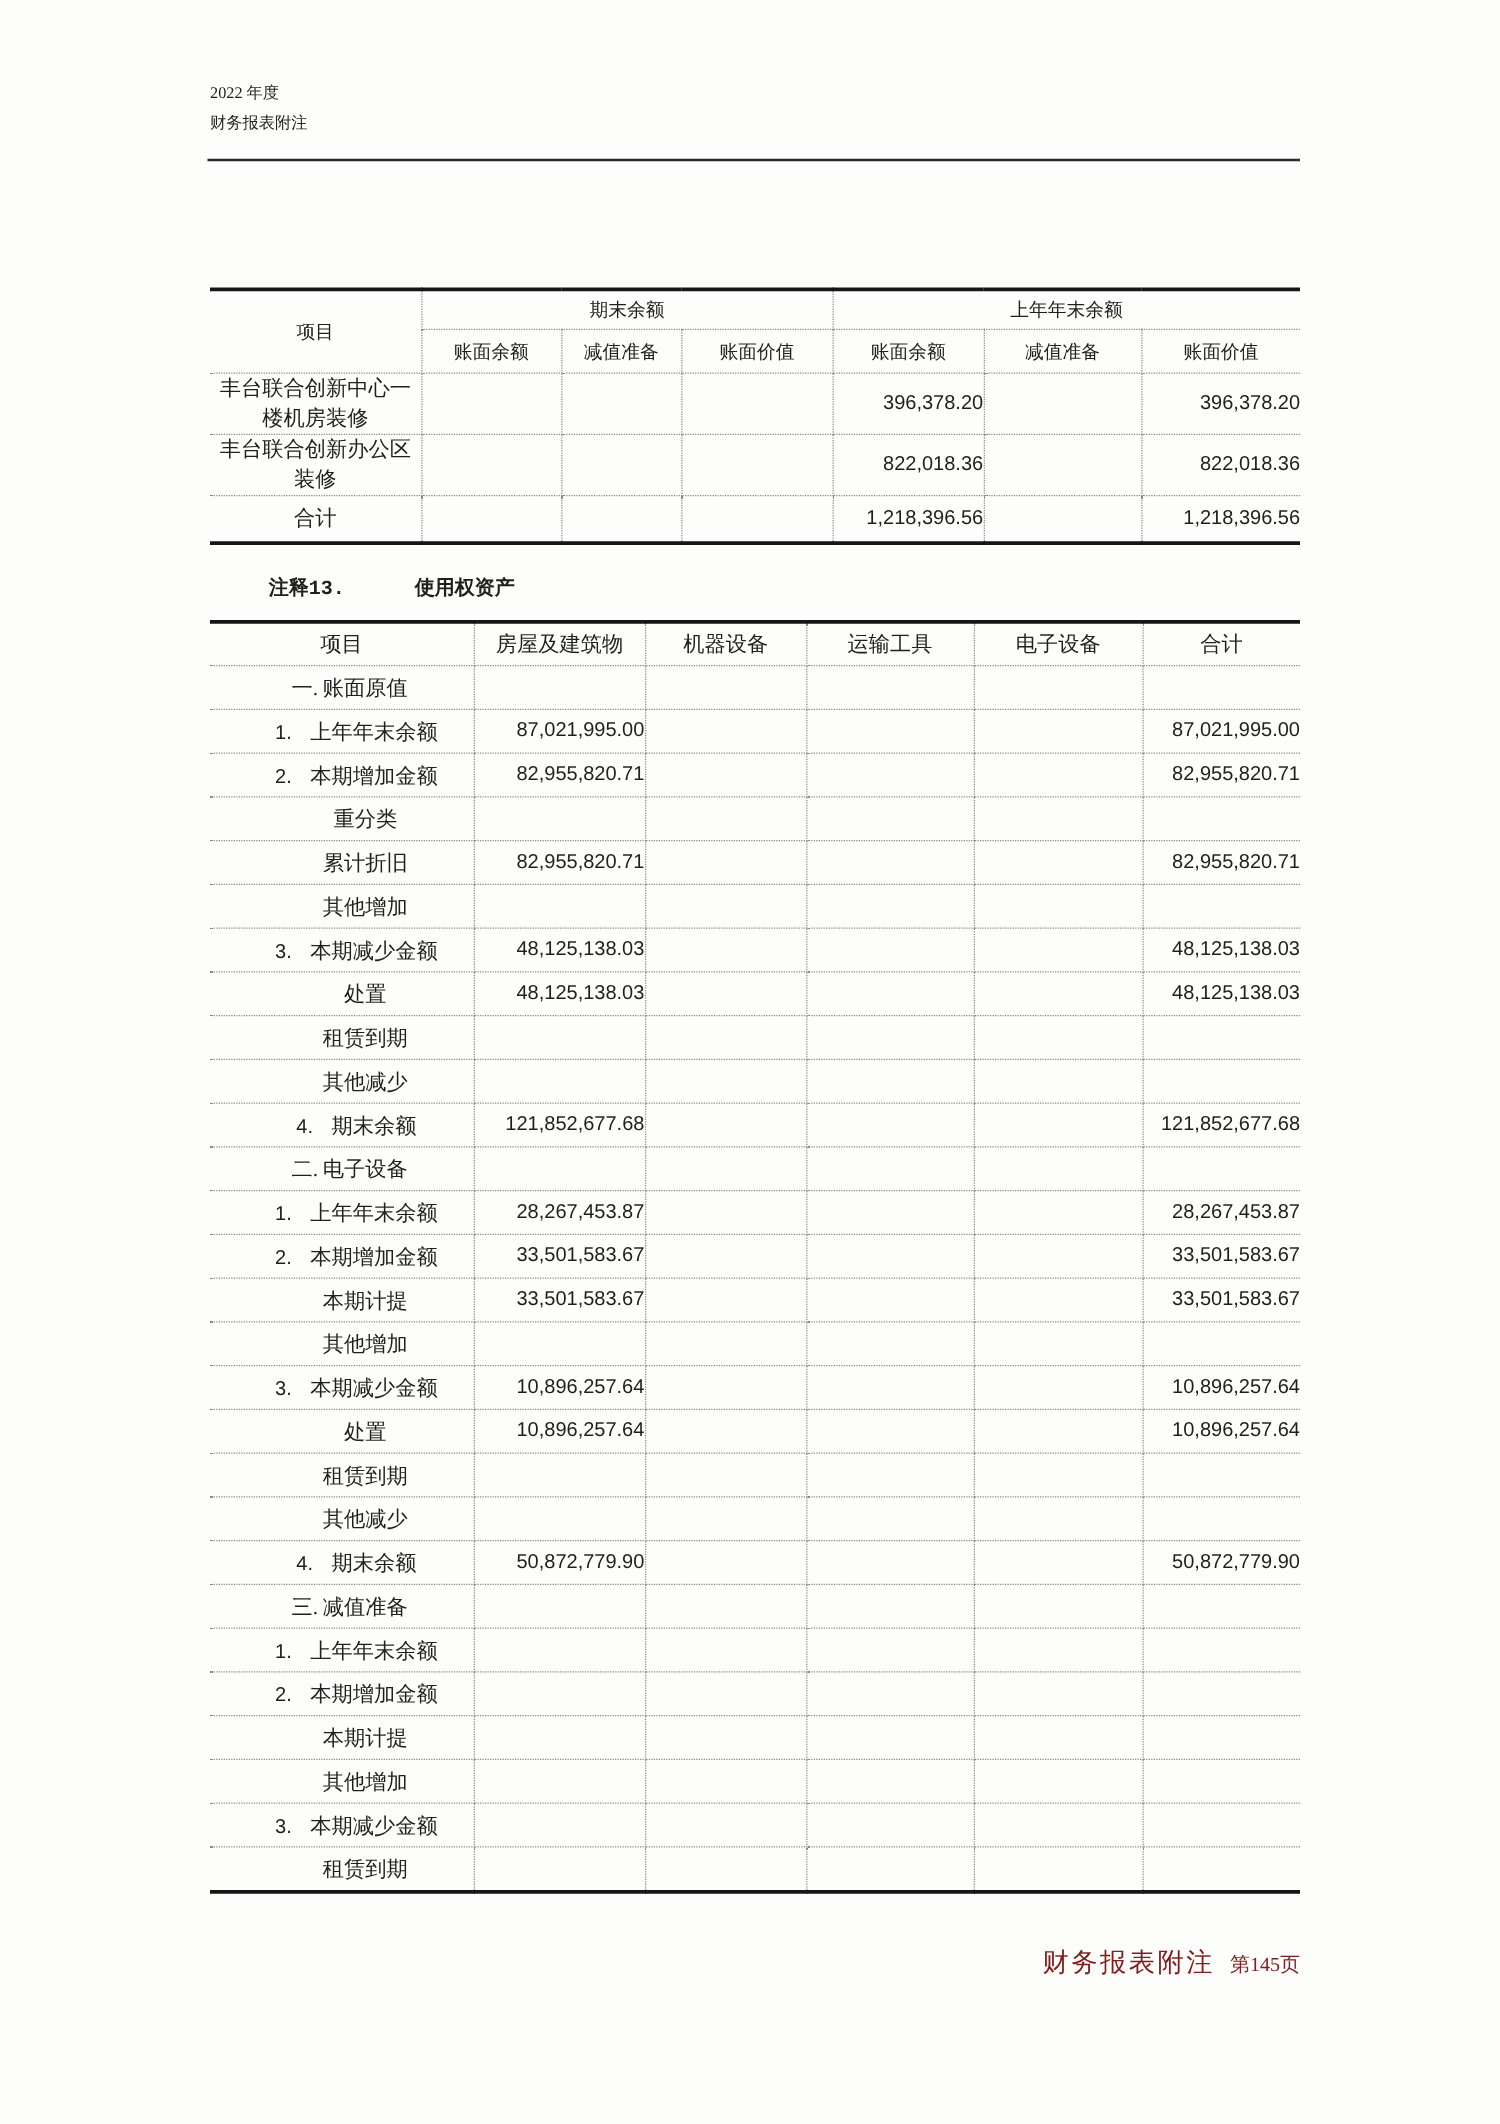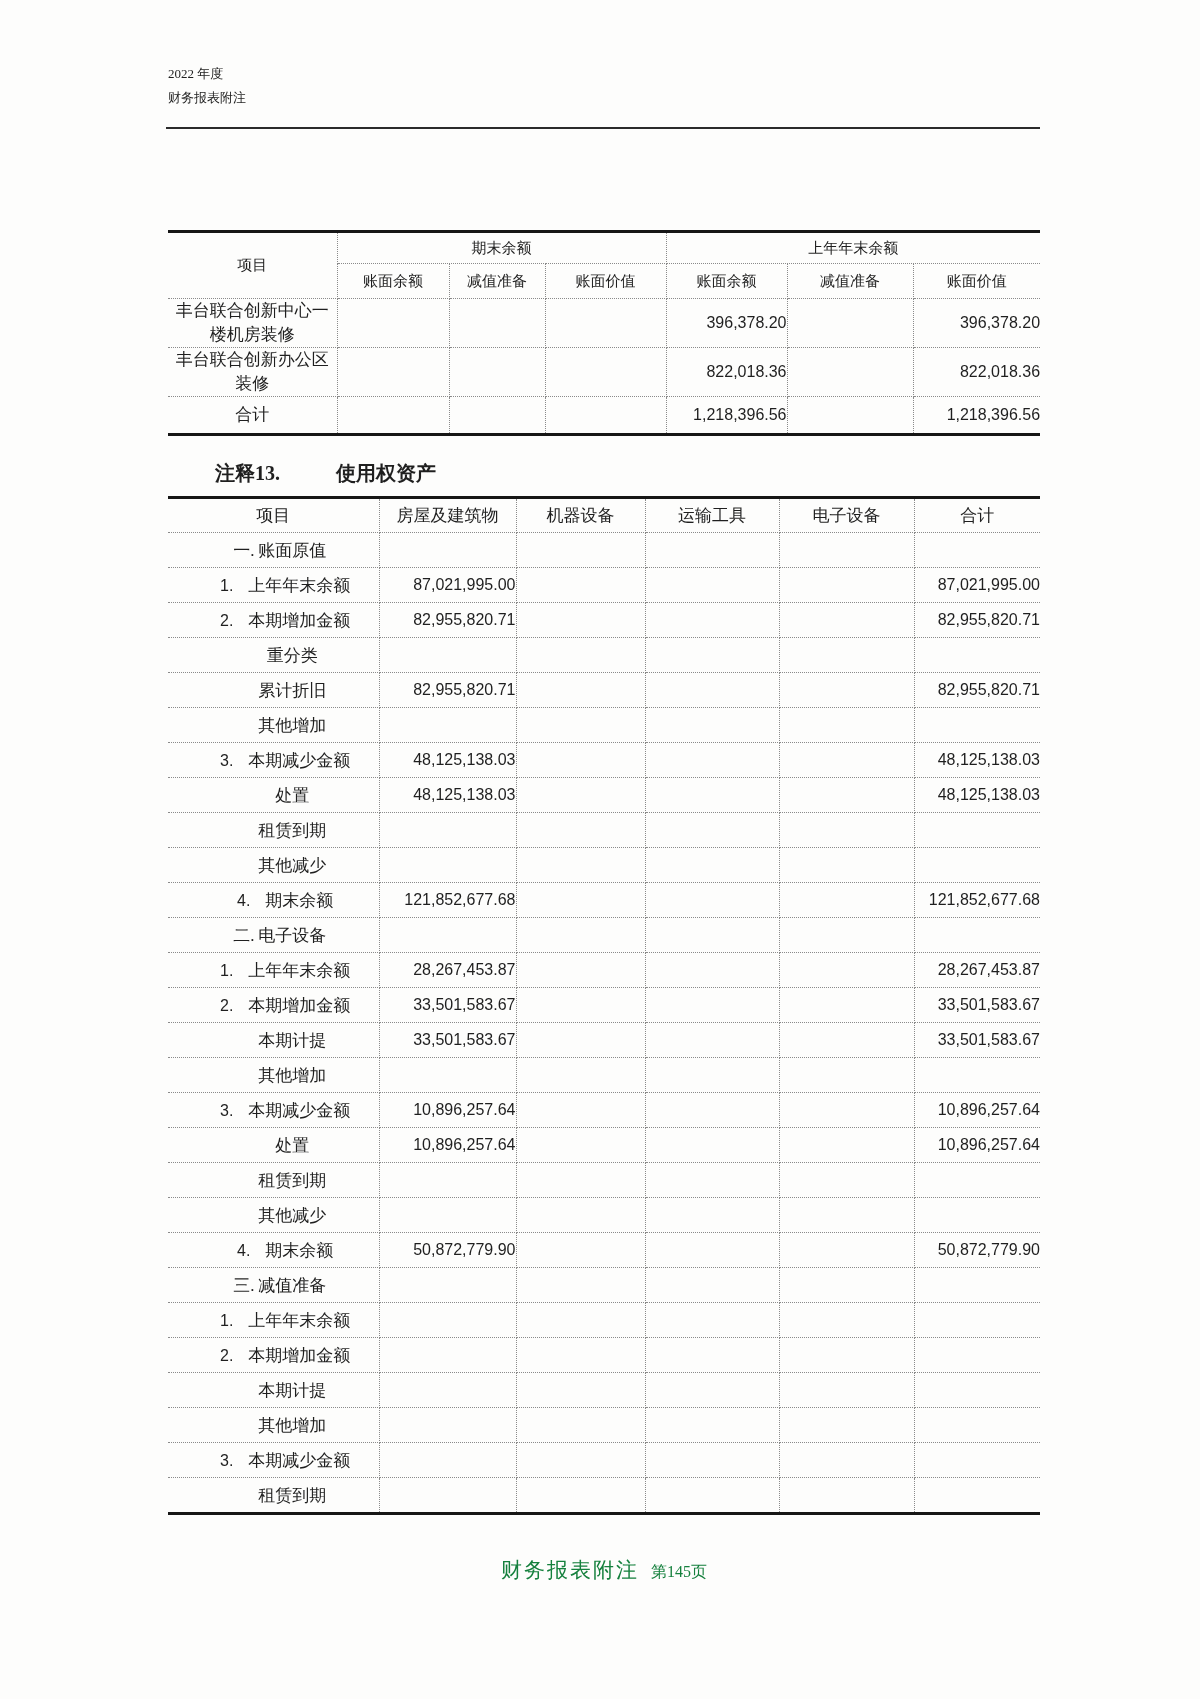--- a/index.html
+++ b/index.html
@@ -34,36 +34,36 @@
   .table1 { top:230px; }
   .table1 th { font-size:15px; text-align:center; }
   .table1 .group-header th { height:30px; }
   .table1 .sub-header th   { height:34px; }
   .table1 td { height:48px; }
   .t1-label { font-size:17px; text-align:center; padding:3px 8px 3px 12px; line-height:24px; }
   .table1 .total-row td { height:36px; }
   .table1 .total-row .t1-label { text-align:center; padding:0; }
 
   
-  .note-heading { position:absolute; left:215px; top:460px; font-size:20px; font-weight:bold; }
+  .note-heading { position:absolute; left:215px; top:460px; font-size:16px; font-weight:bold;font-family:Liberation Mono, monospace; }
   .note-heading .note-title { margin-left:56px; }
 
   
   .table2 { top:496px; }
   .table2 th { height:33px; font-size:17px; text-align:center; }
   .table2 td { height:34px; }
   .t2-label { font-size:17px; text-align:center; white-space:nowrap; }
   .row-no {
     display:inline-block; box-sizing:border-box; width:52px; padding-left:9px;
     font-family:"Liberation Sans","DejaVu Sans",sans-serif; font-size:16px;
   }
   .level-section .row-no, .level-sub .row-no { width:38px; font-family:inherit; font-size:17px; }
 
   
-  .page-footer { position:absolute; top:1556px; left:168px; width:872px; text-align:center; color:#15803d; }
+  .page-footer { position:absolute; top:1556px; left:168px; width:872px; text-align:right; color:#7f1d1d; }
   .footer-title { font-size:21px; letter-spacing:2px; }
   .footer-page  { font-size:16px; margin-left:12px; }
 </style>
 </head>
 <body>
 
 <div class="page">
 
   <div class="doc-header">
     <div>2022 年度</div>

